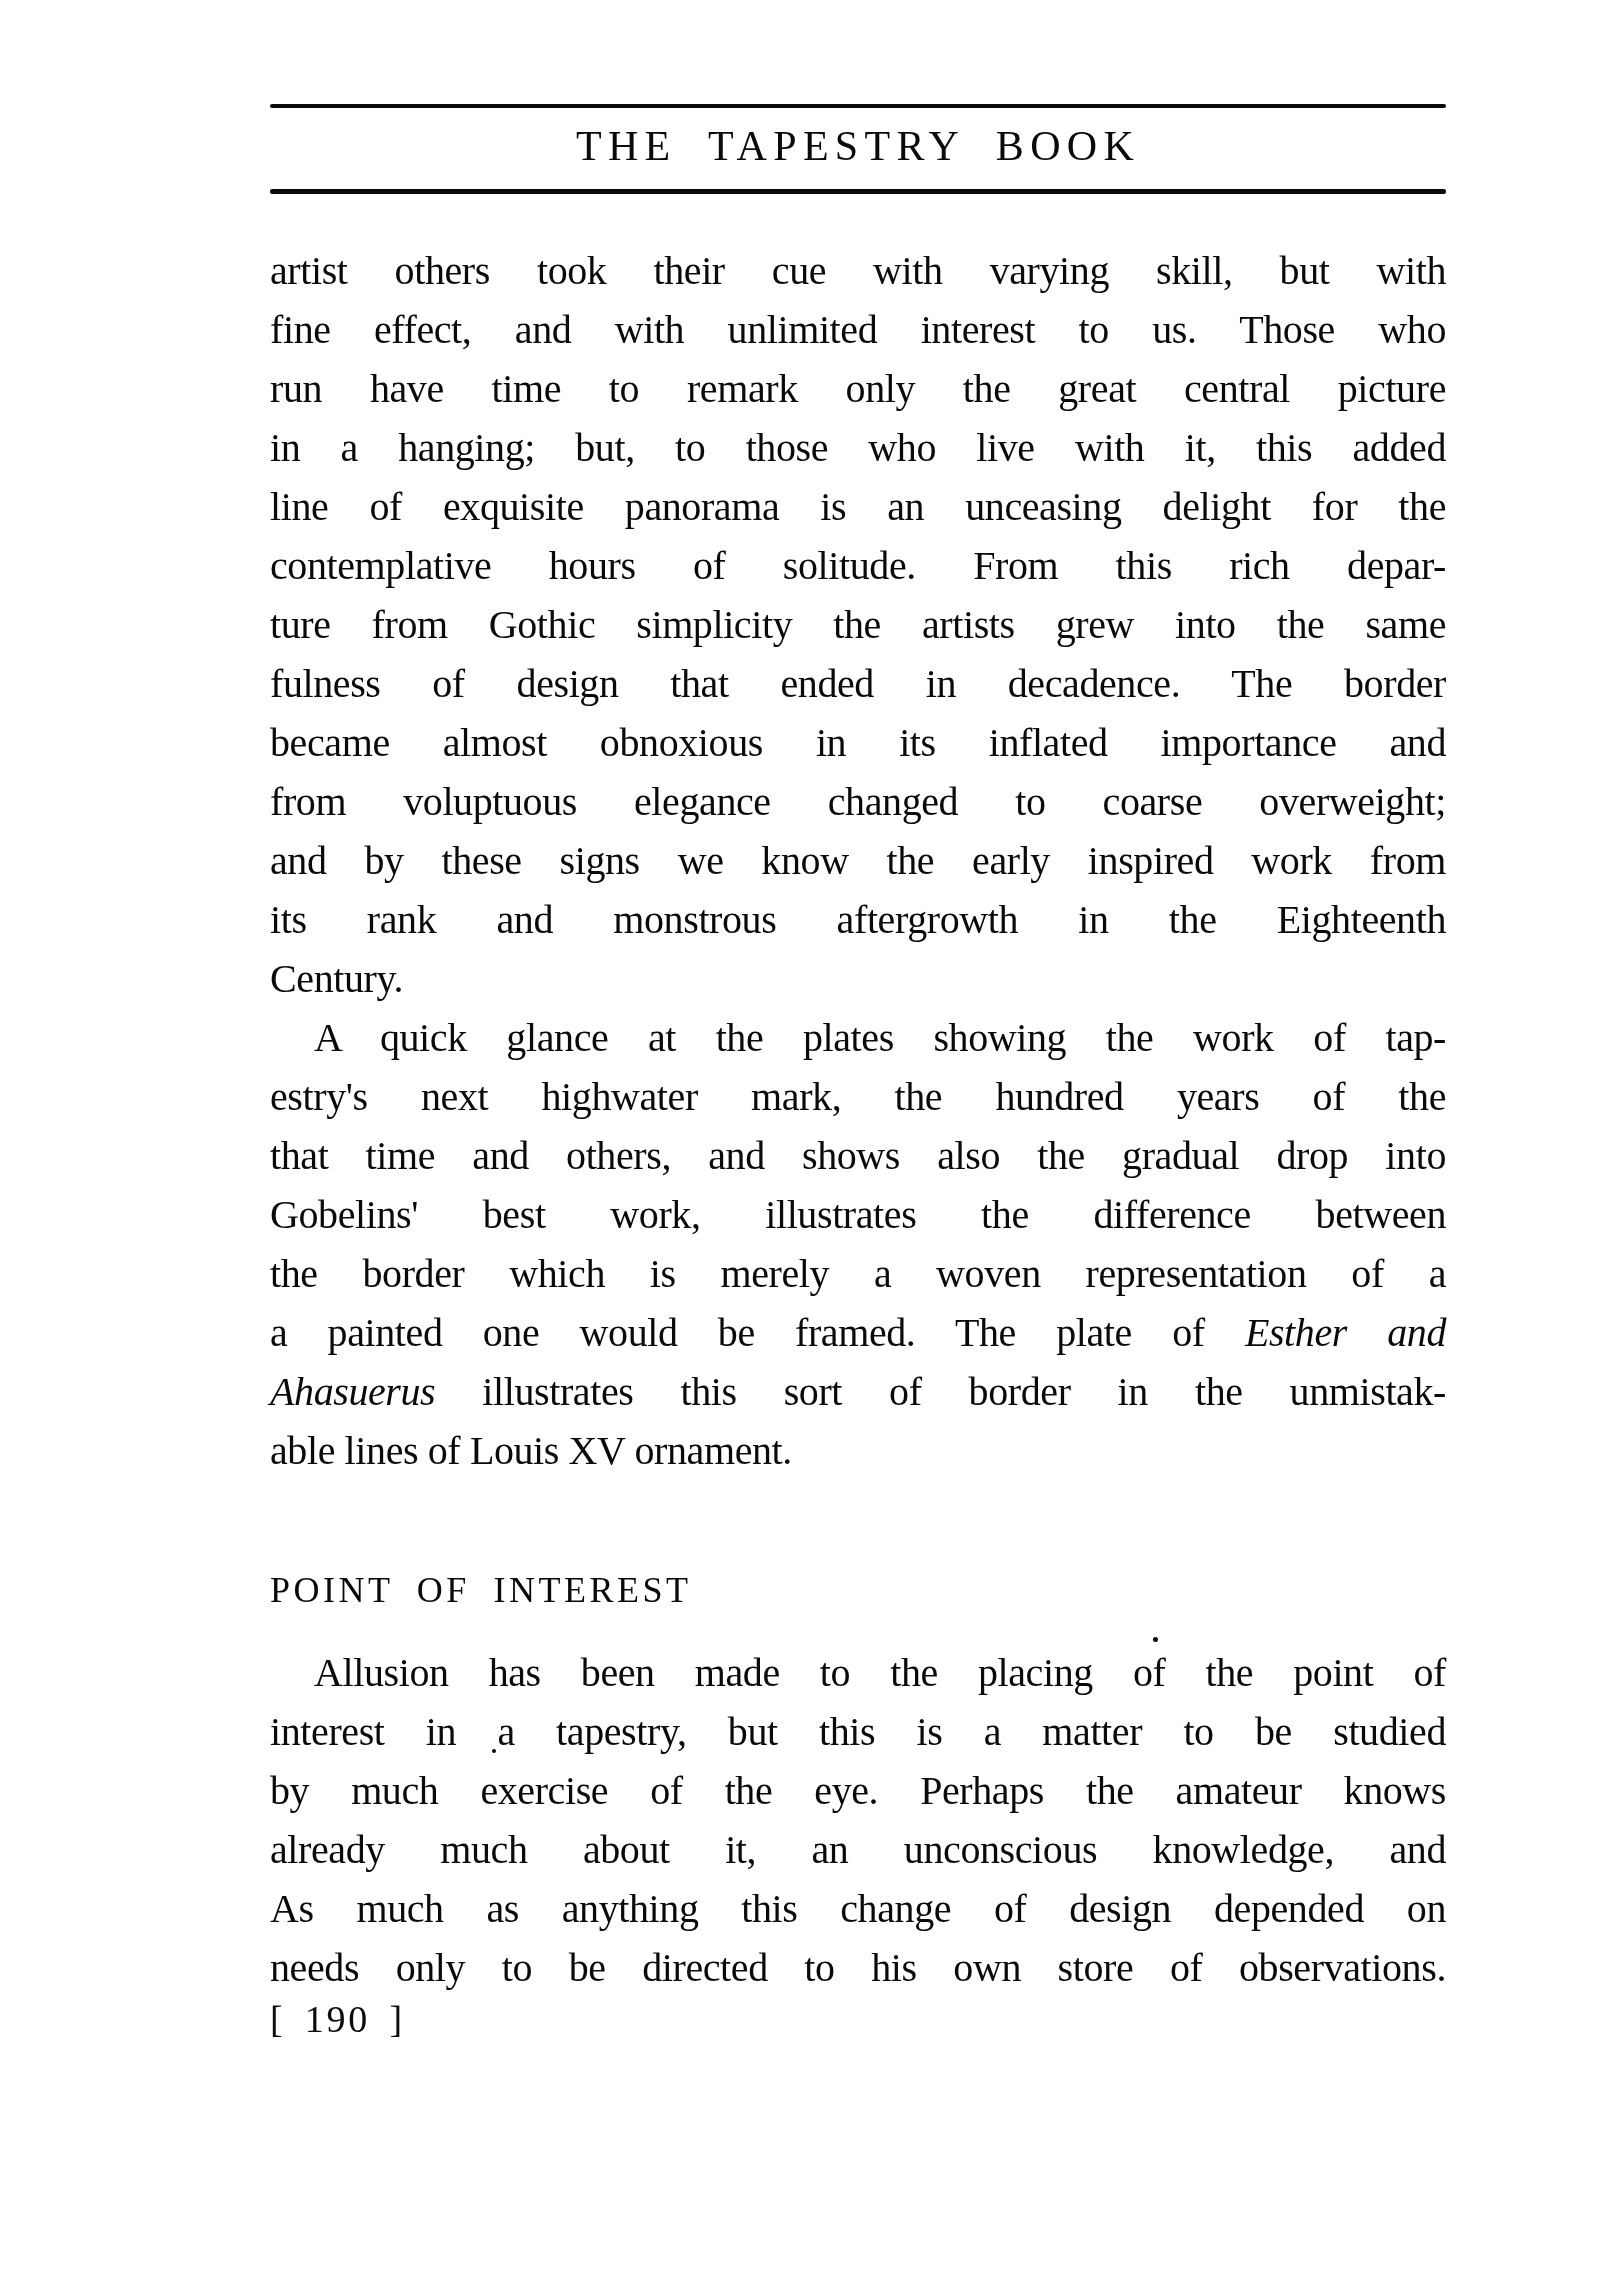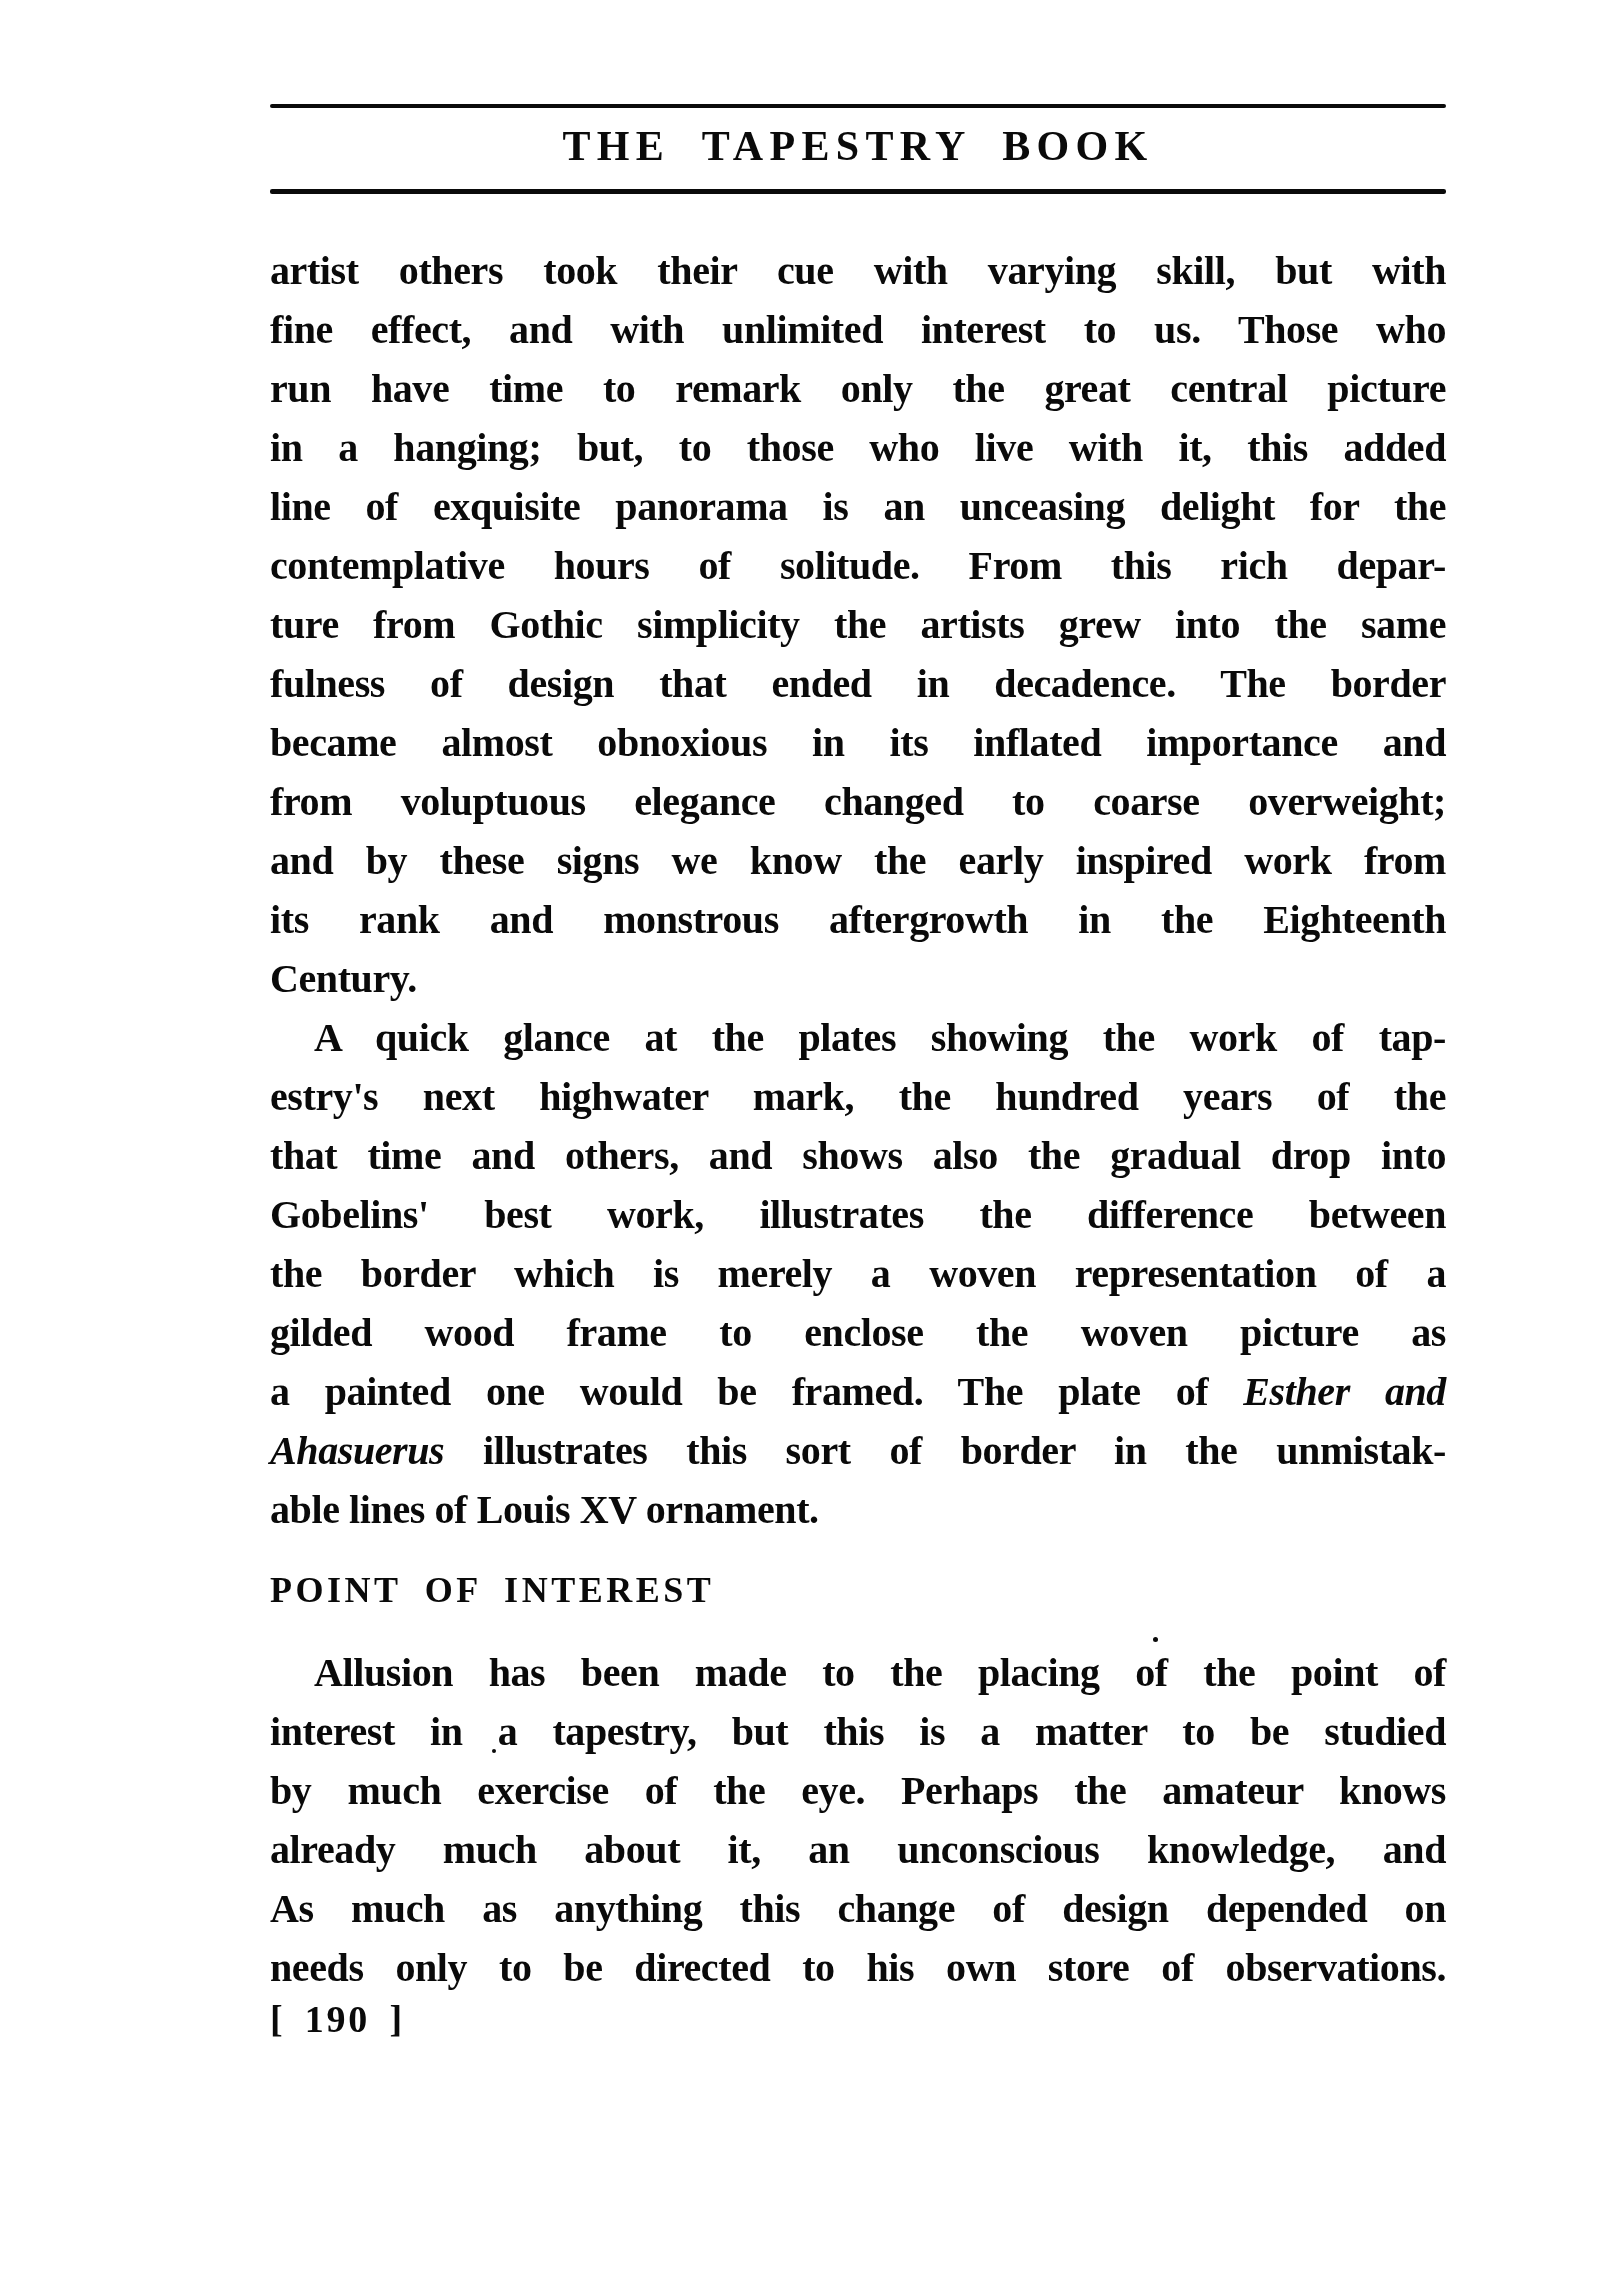--- a/index.html
+++ b/index.html
@@ -4,21 +4,20 @@
 <style>
   html, body { margin: 0; padding: 0; background: #e8e8e8; }
   .page {
     position: relative;
     width: 1615px;
     height: 2295px;
     background: #ffffff;
     color: #0a0a0a;
     font-family: "Liberation Serif", "DejaVu Serif", serif;
     overflow: hidden;
-    font-weight: bold;
   }
   .rule {
     position: absolute;
     left: 270px;
     width: 1176px;
     background: #0a0a0a;
     border-radius: 2.1px;
   }
   .rule-top    { top: 104px; height: 4.2px; }
   .rule-bottom { top: 189px; height: 5px; }
@@ -110,21 +109,20 @@
     <div class="line">from voluptuous elegance changed to coarse overweight;</div>
     <div class="line">and by these signs we know the early inspired work from</div>
     <div class="line">its rank and monstrous aftergrowth in the Eighteenth</div>
     <div class="line endpara">Century.</div>
 
     <div class="line indent">A quick glance at the plates showing the work of tap-</div>
     <div class="line">estry's next highwater mark, the hundred years of the</div>
     <div class="line">that time and others, and shows also the gradual drop into</div>
     <div class="line">Gobelins' best work, illustrates the difference between</div>
     <div class="line">the border which is merely a woven representation of a</div>
-    <div class="line">gilded wood frame to enclose the woven picture as</div>
     <div class="line"><span>a painted one would be framed.  The plate of </span><span class="italic">Esther and</span></div>
     <div class="line"><span class="italic">Ahasuerus</span><span> illustrates this sort of border in the unmistak-</span></div>
     <div class="line endpara">able lines of Louis XV ornament.</div>
   </div>
 
   <div class="section-heading">POINT OF INTEREST</div>
 
   <div class="para3-block">
     <div class="line indent">Allusion has been made to the placing of the point of</div>
     <div class="line">interest in a tapestry, but this is a matter to be studied</div>

